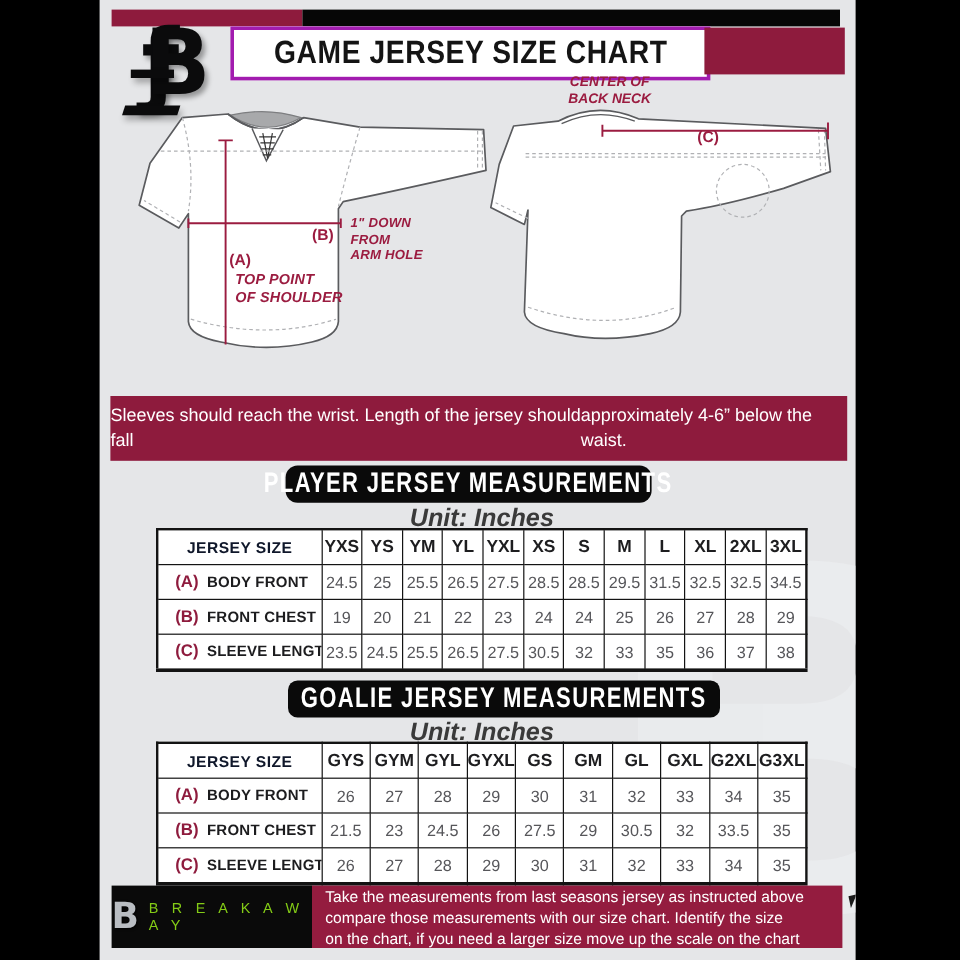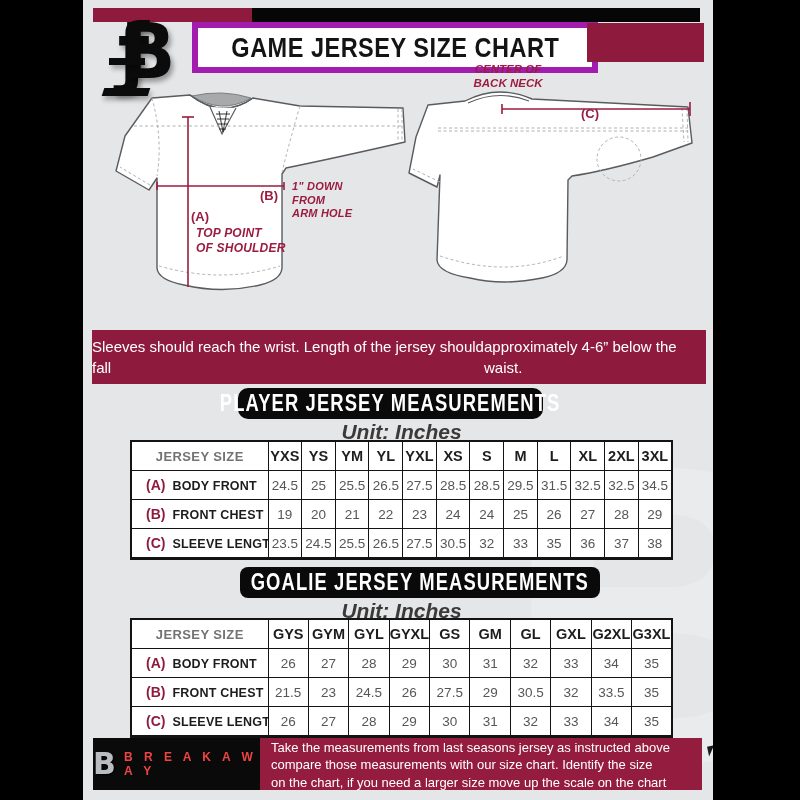--- a/index.html
+++ b/index.html
@@ -3,21 +3,21 @@
 <meta charset="utf-8">
 <style>
   html,body{margin:0;padding:0;}
   body{width:800px;height:800px;background:#000;position:relative;font-family:"Liberation Sans",sans-serif;overflow:hidden;}
   #content{position:absolute;left:83px;top:0;width:630px;height:800px;background:#e5e6e8;overflow:hidden;}
   .abs{position:absolute;}
   
   .accent{height:14px;top:8px;}
   .accent.maroon{left:10px;width:159px;background:#8e1b3d;}
   .accent.black{left:169px;width:448px;background:#060606;}
-  .titlebar{left:109px;top:22px;width:394px;height:39px;background:#fff;border:6px solid #a21caf;display:flex;align-items:center;justify-content:center;}
+  .titlebar{left:109px;top:22px;width:394px;height:39px;background:#fff;border:3px solid #a21caf;display:flex;align-items:center;justify-content:center;}
   .titlebar h1{margin:0;font-size:24px;font-weight:700;color:#141414;letter-spacing:.5px;transform:scale(.98,1.12);white-space:nowrap;}
   .title-maroon{left:504px;top:23px;width:117px;height:39px;background:#8e1b3d;}
   .brand-logo{left:16px;top:12px;width:96px;height:104px;}
   .brand-logo .glyph{position:absolute;left:18px;top:2px;font-family:"DejaVu Sans",sans-serif;font-weight:700;font-size:76px;line-height:1;color:#0b0b0c;text-shadow:3px 4px 5px rgba(0,0,0,.35);transform:scale(.95,1.0);}
   .brand-logo .bar{position:absolute;background:#0b0b0c;box-shadow:3px 4px 5px rgba(0,0,0,.30);}
   .brand-logo .bar.mid{left:10px;top:46px;width:36px;height:7px;}
   .brand-logo .bar.base{left:4px;top:76px;width:46px;height:8px;transform:skewX(-18deg);}
   
   .mlabel{color:#9b1c40;font-style:italic;font-weight:700;}
   .tag{font-size:13px;font-style:normal;}
@@ -26,29 +26,29 @@
   
   .notice{left:9px;top:330px;width:614px;height:54px;background:#8e1b3d;color:#fff;display:flex;flex-direction:row;align-items:center;justify-content:center;font-size:15px;line-height:21.5px;}
   
   .secbanner{background:#0a0a0a;border-radius:8px;color:#fff;display:flex;align-items:center;justify-content:center;}
   .secbanner span{font-weight:700;font-size:20px;letter-spacing:1.2px;transform:scale(.92,1.18);white-space:nowrap;}
   .unit{width:543px;left:47px;text-align:center;font-style:italic;font-weight:700;font-size:21px;color:#3a3a3a;}
   
   table.size{border-collapse:collapse;table-layout:fixed;width:543px;background:#fff;border:2px solid #131313;border-bottom-width:3px;}
   table.size td,table.size th{border:1.5px solid #131313;height:28px;text-align:center;padding:0;overflow:hidden;}
   tr.hdr td{font-weight:700;font-size:14.5px;color:#1d1d1f;}
-  tr.hdr th.corner{font-weight:600;font-size:13px;color:#737373;letter-spacing:.4px;}
+  tr.hdr th.corner{font-weight:600;font-size:13px;color:#0f172a;letter-spacing:.4px;}
   tr.val td{font-size:13.5px;color:#56565a;}
   th.rowlabel{text-align:left !important;padding-left:14px !important;white-space:nowrap;}
   th.rowlabel .rtag{color:#8e1b3d;font-weight:700;font-size:14px;margin-right:7px;}
   th.rowlabel .rname{color:#1c1c1e;font-weight:700;font-size:12.5px;letter-spacing:.2px;margin-top:25px;}
   
   .foot-black{left:10px;top:738px;width:167px;height:52px;background:#0a0a0a;display:flex;align-items:center;justify-content:center;gap:8px;}
   .foot-black .fglyph{font-family:"DejaVu Sans",sans-serif;font-weight:700;font-size:30px;color:#b9bdc2;text-shadow:1px 1px 2px #000;line-height:1;}
-  .foot-black .fbrand{color:#ef4444;font-weight:700;font-size:12px;letter-spacing:4px;}
+  .foot-black .fbrand{color:#84cc16;font-weight:400;font-size:12px;letter-spacing:4px;}
   .foot-maroon{left:177px;top:738px;width:442px;height:52px;background:#941c3f;color:#fff;font-size:13px;line-height:17.3px;padding-top:1px;box-sizing:border-box;padding-left:11px;}
   .watermark{left:420px;top:400px;font-size:430px;font-weight:700;color:#eef0f2;opacity:.55;line-height:1;pointer-events:none;}
   .cursor{left:625px;top:746px;width:0;height:0;border-left:7px solid #1a1a1a;border-bottom:10px solid transparent;transform:rotate(-12deg);}
 </style>
 </head>
 <body>
 
 <div id="content">
 
   <div class="abs watermark">B</div>

